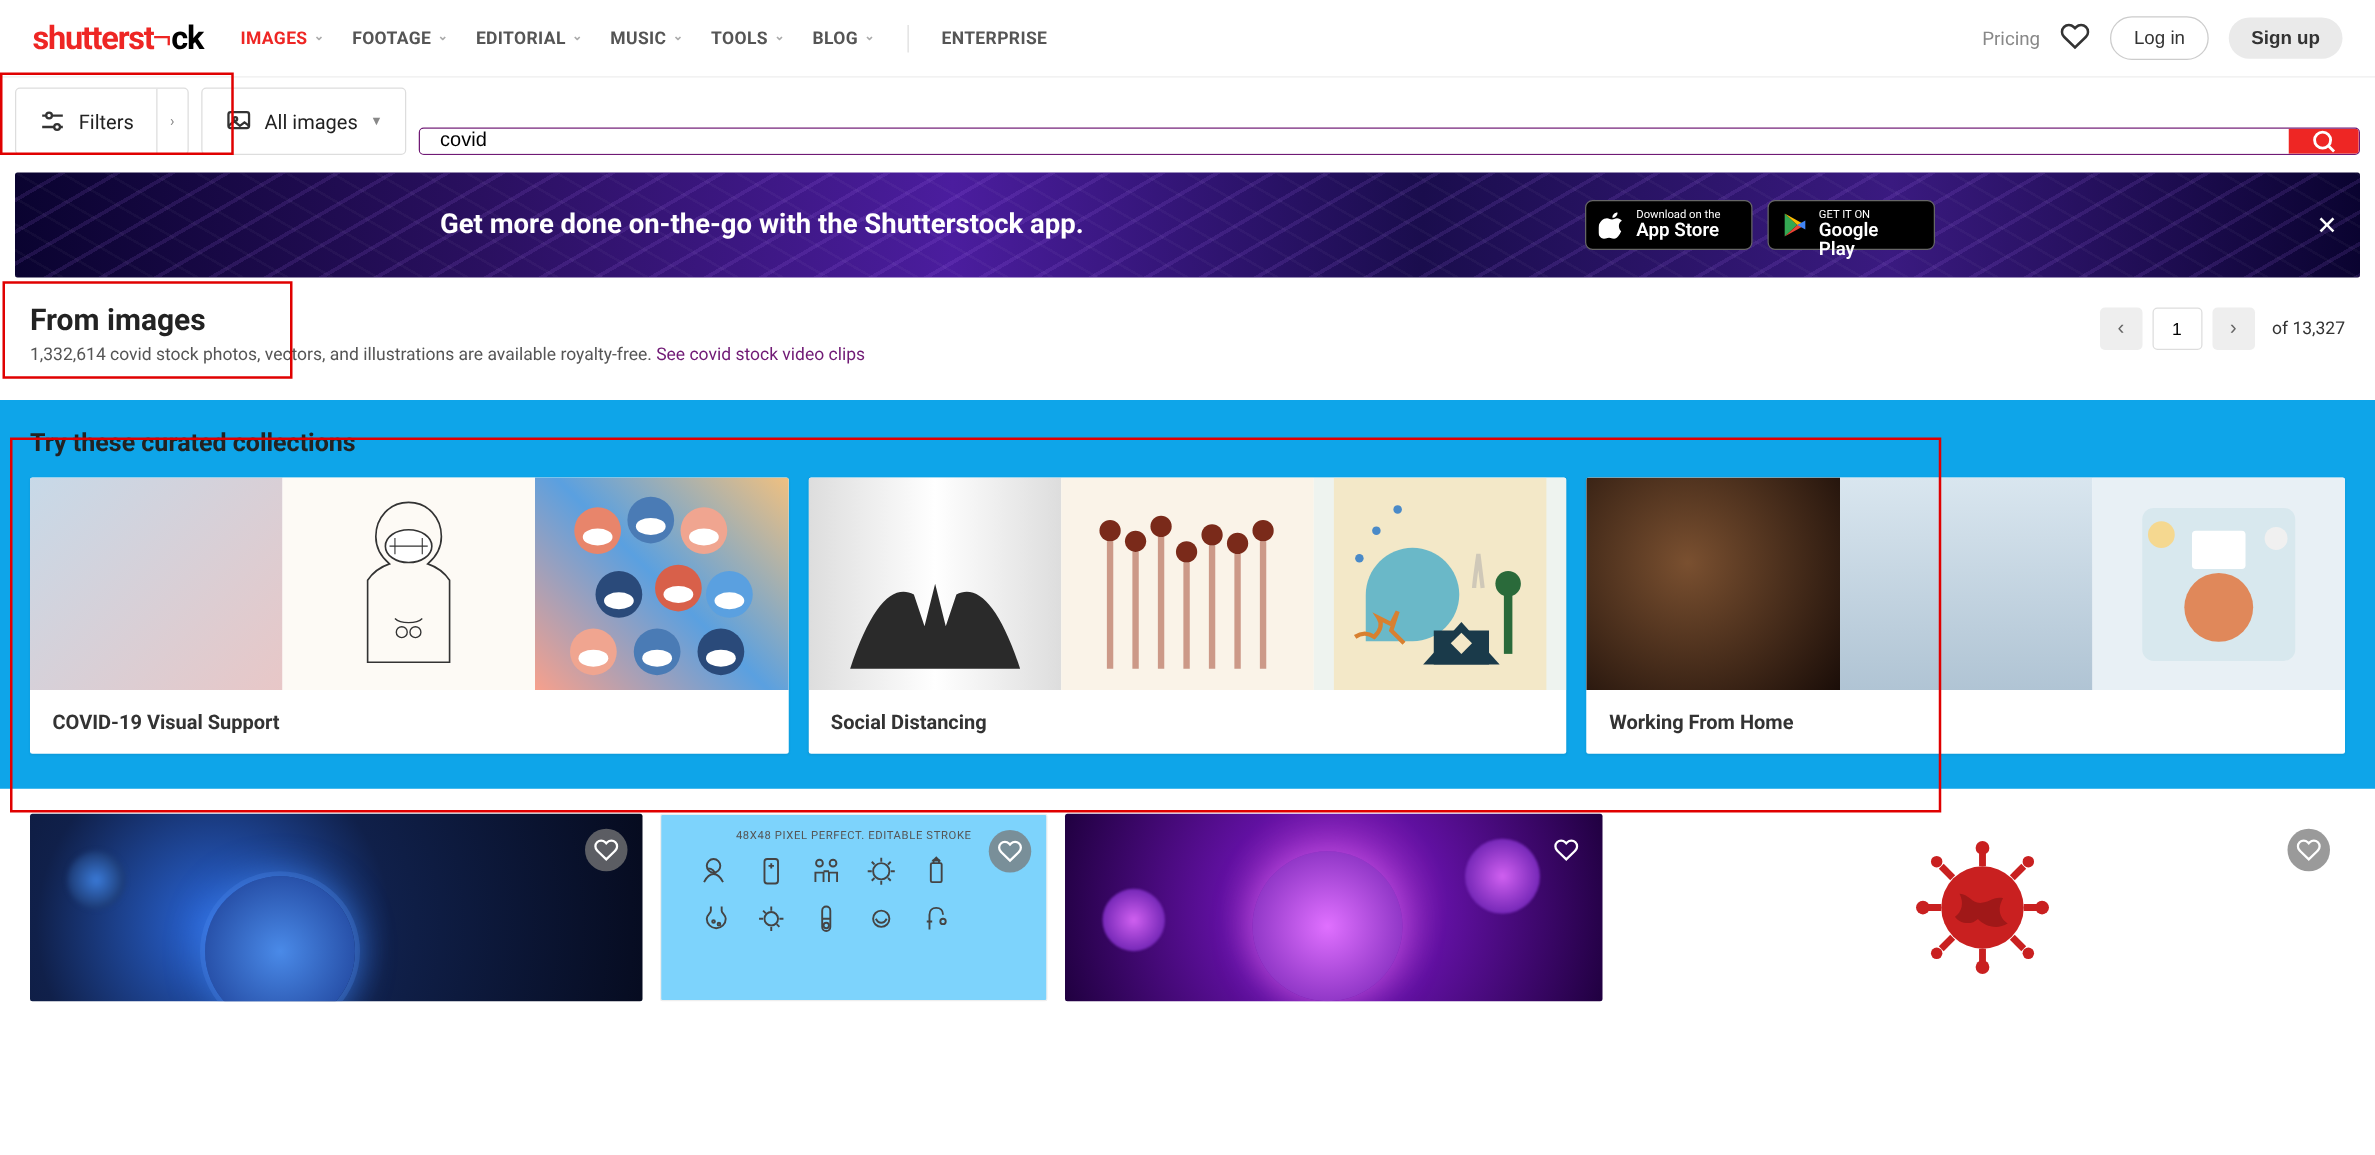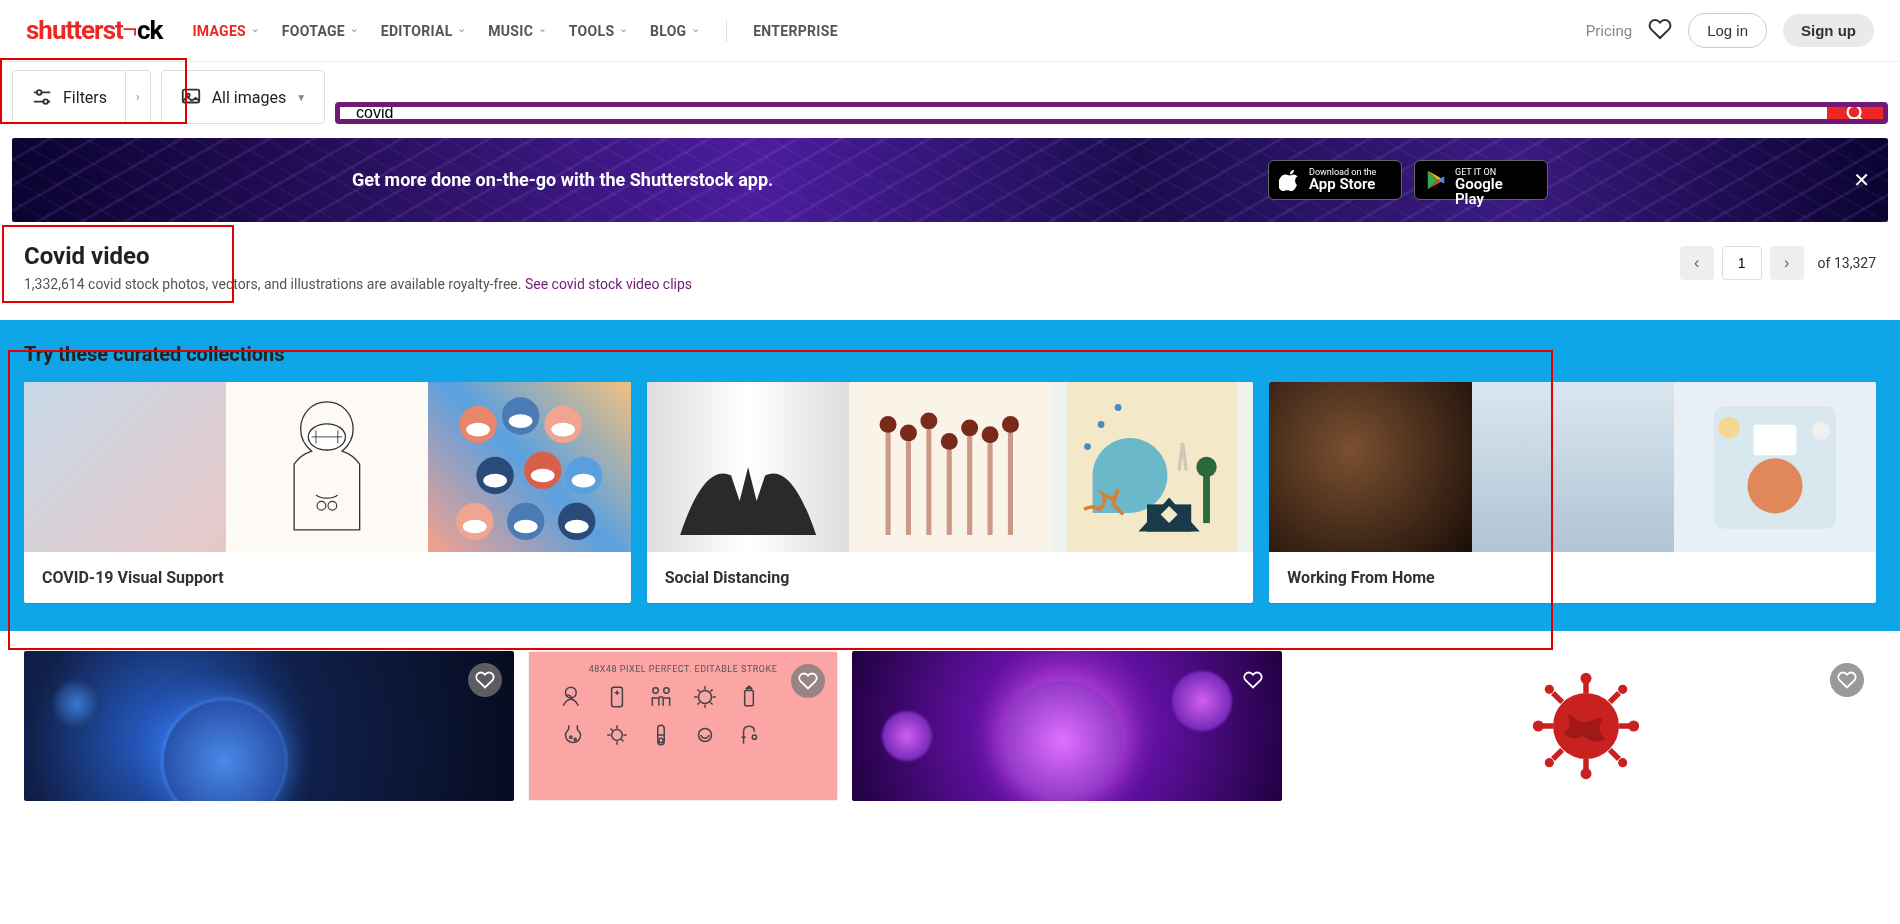--- a/index.html
+++ b/index.html
@@ -18,29 +18,29 @@
 .heart-icon svg { width: 24px; height: 24px; stroke: #333; fill: none; stroke-width: 2; }
 .btn { border-radius: 20px; padding: 8px 18px; font-size: 15px; font-weight: 500; cursor: pointer; }
 .btn-login { border: 1px solid #ccc; background: #fff; color: #333; }
 .btn-signup { border: none; background: #eaeaea; color: #333; font-weight: 600; }
 
 .search-row { display: flex; align-items: stretch; padding: 8px 12px; gap: 10px; height: 70px; }
 .filters-btn { display: flex; align-items: center; border: 1px solid #ddd; border-radius: 4px; overflow: hidden; }
 .filters-main { display: flex; align-items: center; gap: 10px; padding: 0 18px; height: 100%; cursor: pointer; font-size: 16px; }
 .filters-chev { border-left: 1px solid #ddd; display: flex; align-items: center; padding: 0 10px; height: 100%; cursor: pointer; color: #888; font-size: 12px; }
 .all-images-btn { display: flex; align-items: center; gap: 10px; border: 1px solid #ddd; border-radius: 4px; padding: 0 18px; cursor: pointer; font-size: 16px; }
-.search-box { flex: 1; display: flex; border: 5px solid #701a75; border-radius: 4px; overflow: hidden; margin-top: 32px; }
+.search-box { flex: 1; display: flex; border: 1px solid #701a75; border-radius: 4px; overflow: hidden; margin-top: 32px; }
 .search-input { flex: 1; border: none; outline: none; padding: 0 16px; font-size: 16px; }
 .search-btn { background: #ee2624; width: 56px; display: flex; align-items: center; justify-content: center; cursor: pointer; }
 .search-btn svg { width: 22px; height: 22px; stroke: #fff; fill: none; stroke-width: 2.5; }
 .search-by-image { display: flex; align-items: center; gap: 10px; border: 1px solid #ddd; border-radius: 4px; padding: 0 18px; cursor: pointer; font-size: 16px; }
 
 .banner { position: relative; margin: 6px 12px 0; height: 84px; background: linear-gradient(90deg, #0a0330 0%, #2a1060 20%, #4b1d9e 40%, #1a0d4d 60%, #3a1a80 80%, #0a0330 100%); border-radius: 2px; display: flex; align-items: center; padding: 0 340px 0 340px; overflow: hidden; }
 .banner::before { content:""; position:absolute; inset:0; background: repeating-linear-gradient(30deg, rgba(255,255,255,0.03) 0 2px, transparent 2px 18px), repeating-linear-gradient(-30deg, rgba(180,120,255,0.12) 0 3px, transparent 3px 22px); }
-.banner-text { position: relative; color: #fff; font-size: 18px; font-weight: 700; line-height: 1.25; flex: 1; }
+.banner-text { position: relative; color: #fff; font-size: 22px; font-weight: 700; line-height: 1.25; flex: 1; }
 .banner-stores { position: relative; display: flex; gap: 12px; }
 .store-btn { background: #000; border: 1px solid #666; border-radius: 6px; padding: 6px 14px 6px 40px; color: #fff; width: 134px; height: 40px; position: relative; cursor: pointer; }
 .store-btn .small { font-size: 9px; display:block; }
 .store-btn .big { font-size: 15px; font-weight: 600; display:block; line-height:1; }
 .store-btn svg { position:absolute; left:10px; top:8px; width:22px; height:22px; fill:#fff; }
 .banner-close { position: absolute; right: 18px; top: 50%; transform: translateY(-50%); color: #fff; cursor: pointer; font-size: 20px; }
 
 .results-header { display: flex; align-items: flex-start; justify-content: space-between; padding: 20px 24px 12px; }
 .results-title h1 { font-size: 24px; font-weight: 700; margin-bottom: 6px; }
 .results-title p { font-size: 14px; color: #555; }
@@ -66,21 +66,21 @@
 .thumb-d { background: radial-gradient(circle at 40% 40%, #7a5030, #1a0d08); }
 .thumb-e { background: linear-gradient(180deg,#d9e6ef,#b0c4d4); }
 .thumb-f { background: #e8f0f5; display:flex;align-items:center;justify-content:center; }
 .thumb-g { background: linear-gradient(90deg,#ddd,#fff,#ddd); }
 .thumb-h { background: #faf3e8; display:flex;align-items:flex-end;justify-content:center; }
 .thumb-i { background: #eef3ef; }
 
 .results-grid { display: flex; gap: 14px; padding: 20px 24px; }
 .result-item { position: relative; height: 150px; border-radius: 2px; overflow: hidden; cursor:pointer; }
 .result-item.r1 { flex: 0 0 490px; background: radial-gradient(circle at 30% 60%, #2a66d8 0%, #10204a 40%, #060b1f 100%); }
-.result-item.r2 { flex: 0 0 310px; background: #fca5a5; border:1px solid #eee; display:flex; flex-direction:column; align-items:center; padding: 6px 10px; }
+.result-item.r2 { flex: 0 0 310px; background: #7dd3fc; border:1px solid #eee; display:flex; flex-direction:column; align-items:center; padding: 6px 10px; }
 .result-item.r3 { flex: 0 0 430px; background: radial-gradient(circle at 50% 50%, #c040e0 0%, #6010a0 40%, #200040 100%); }
 .result-item.r4 { flex: 1; background: #fff; display:flex;align-items:center;justify-content:center; }
 .fav-btn { position: absolute; top: 12px; right: 12px; width: 34px; height: 34px; border-radius: 50%; display:flex; align-items:center; justify-content:center; cursor:pointer; }
 .fav-btn.dark { background: rgba(120,120,120,0.75); }
 .fav-btn svg { width:20px; height:20px; stroke:#fff; fill:none; stroke-width:2.2; }
 .r2-title { font-size: 9px; color:#555; letter-spacing:0.5px; margin: 6px 0 10px; text-transform:uppercase; }
 .r2-grid { display:grid; grid-template-columns: repeat(6, 1fr); gap: 12px 18px; }
 .r2-grid svg { width:26px; height:26px; stroke:#444; fill:none; stroke-width:1.4; }
 
 .red-box { position: absolute; border: 2px solid #e00000; pointer-events: none; z-index: 50; }
@@ -195,21 +195,21 @@
       <span class="big">Google Play</span>
     </div>
   </div>
   <div class="banner-close">
     <span>✕</span>
   </div>
 </div>
 
 <div class="results-header">
   <div class="results-title">
-    <h1>Covid video</h1>
+    <h1>From images</h1>
     <p>
       <span>1,332,614 covid stock photos, vectors, and illustrations are available royalty-free. </span>
       <a href="#">See covid stock video clips</a>
     </p>
   </div>
   <div class="pagination">
     <button class="page-btn">
         <span>‹</span>
       </button>
     <input class="page-input" value="1" style="">

